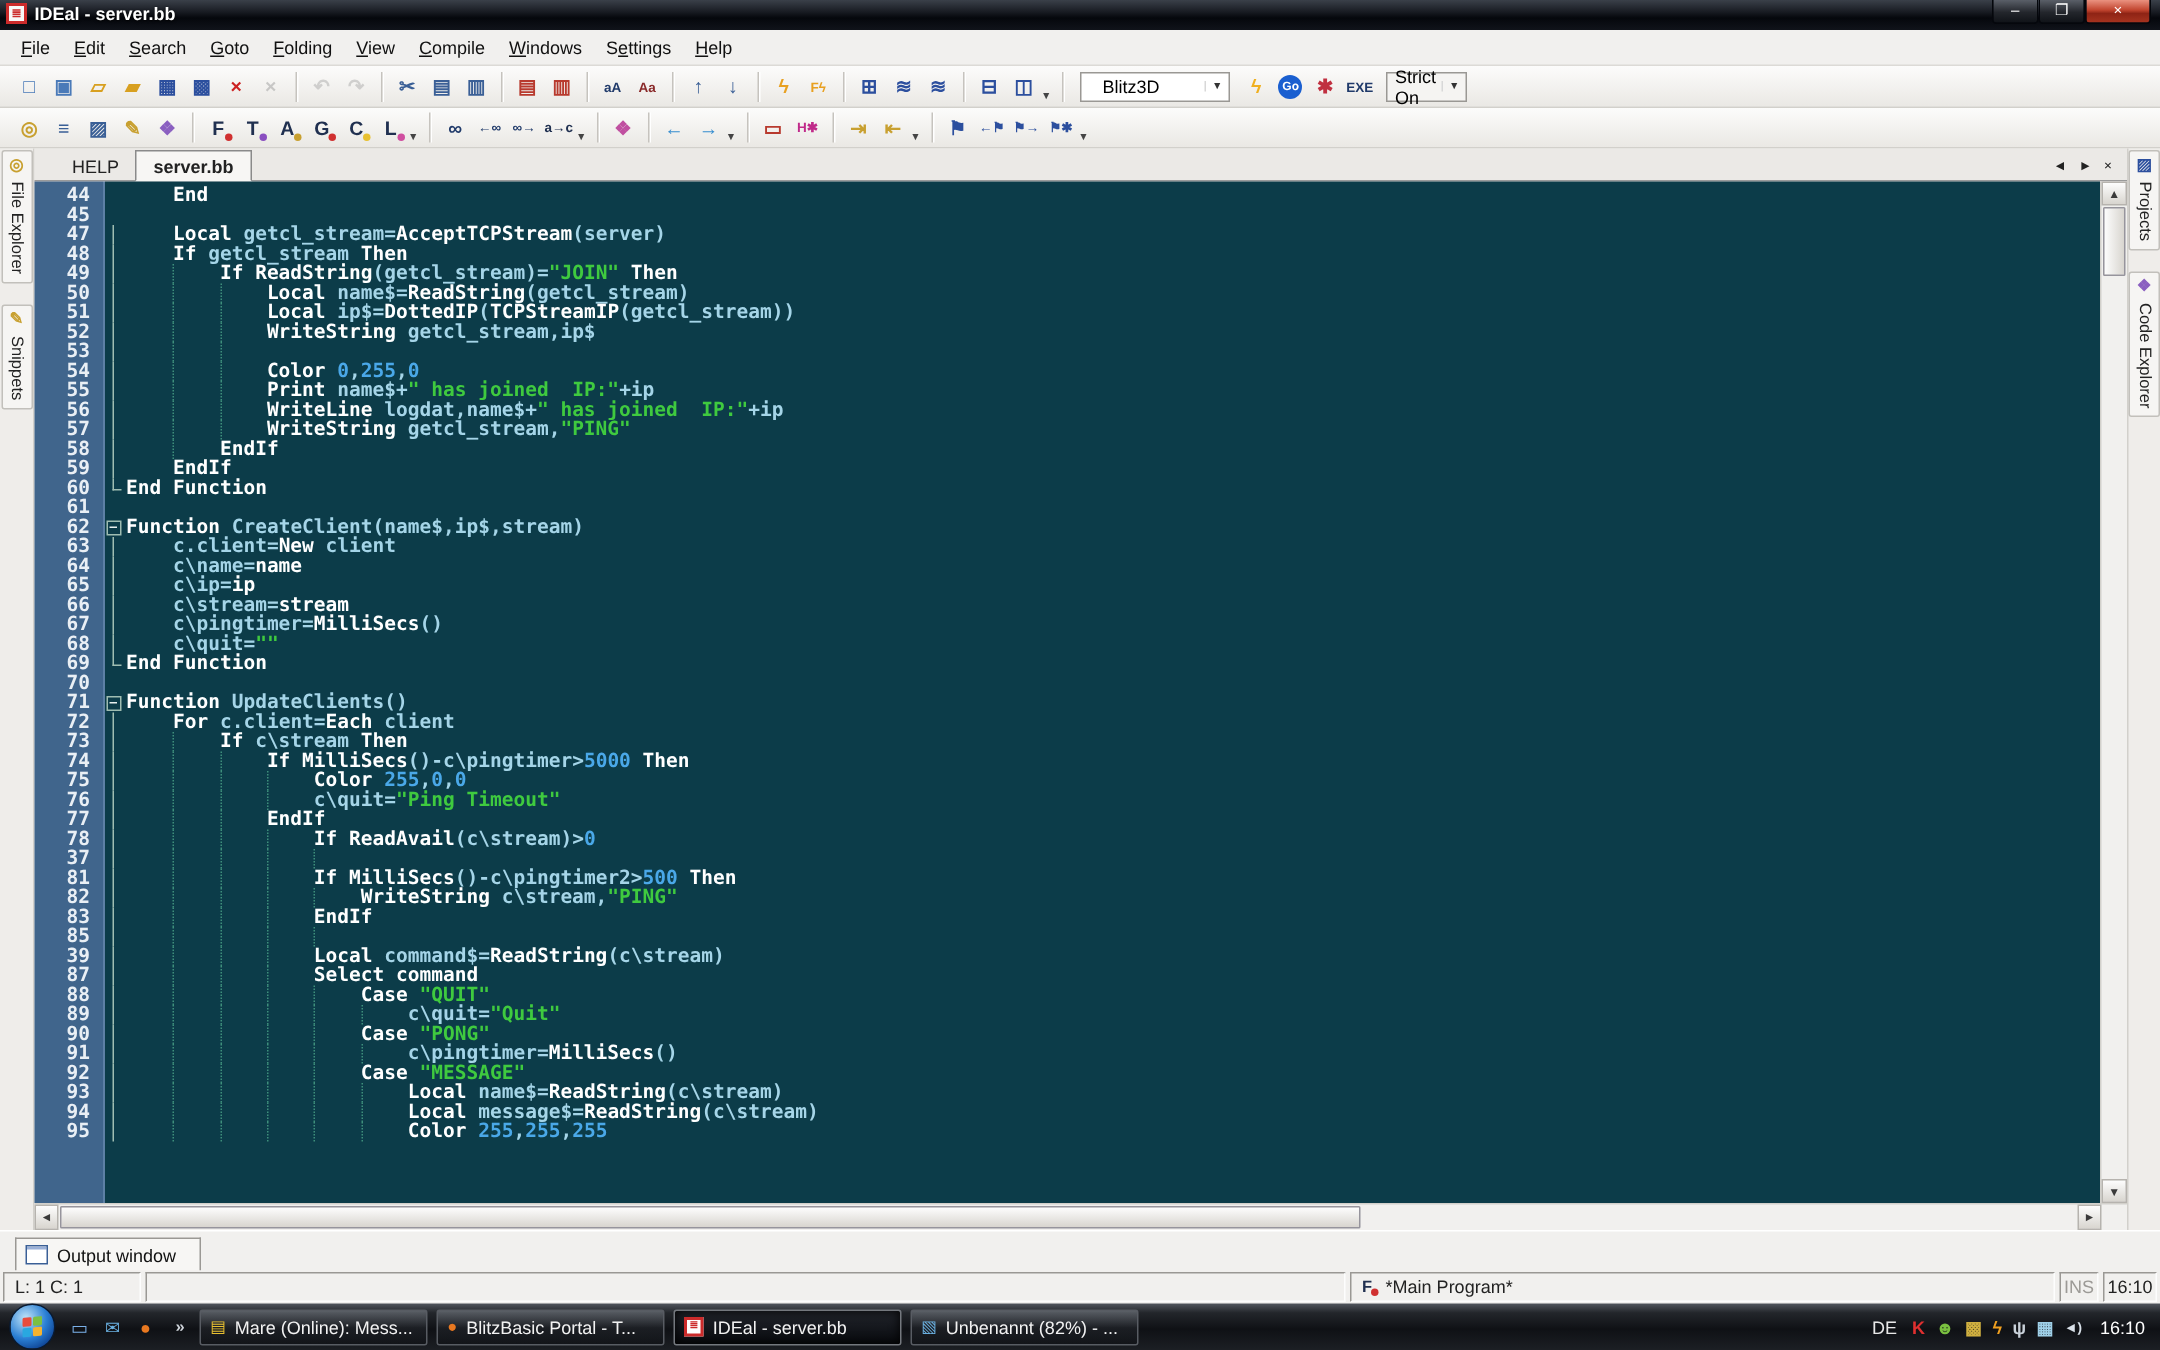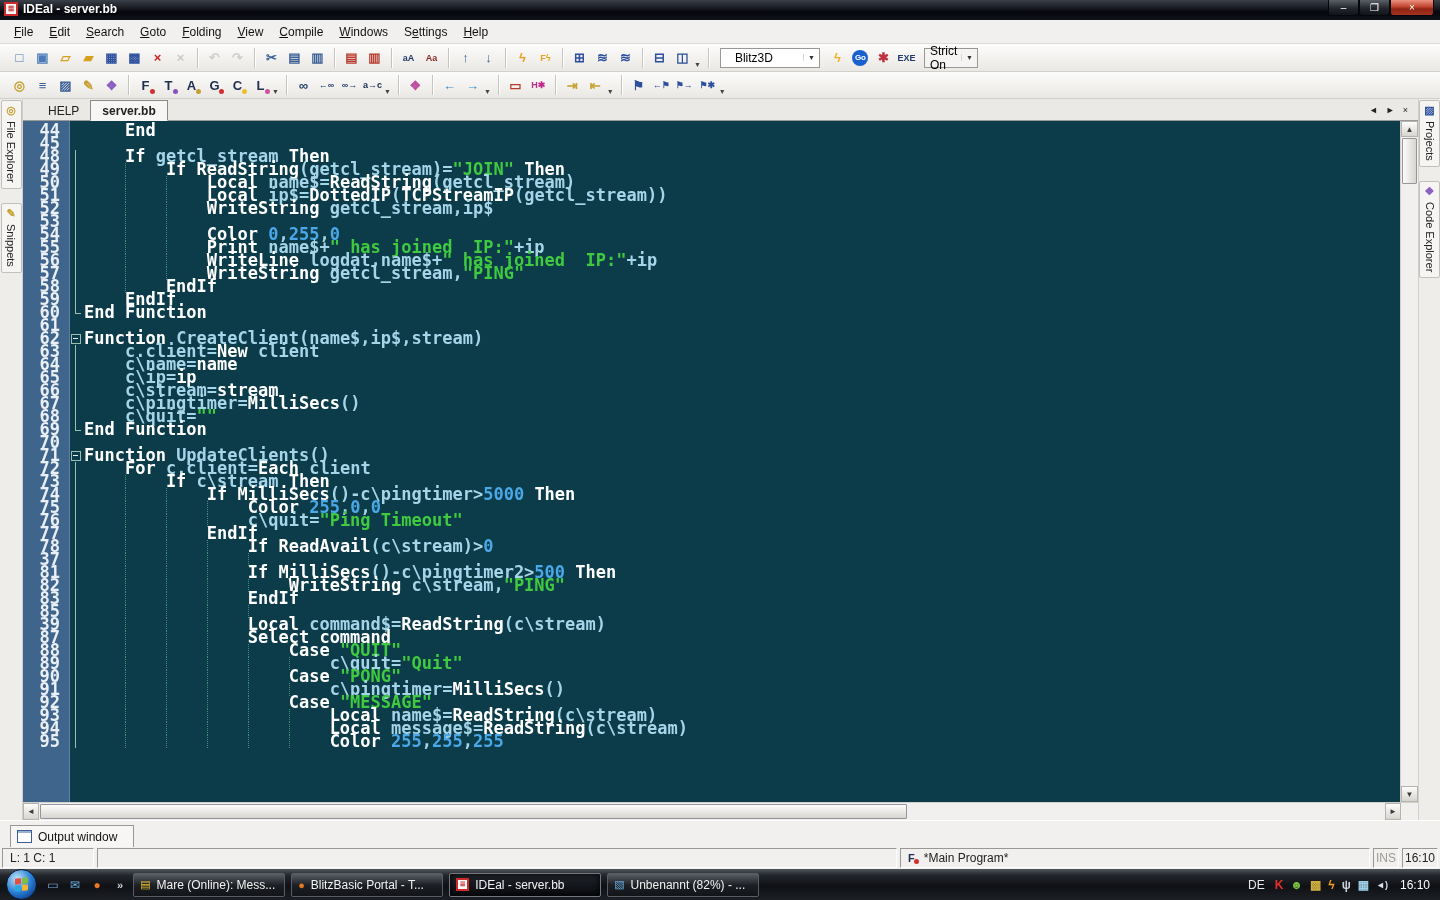--- a/index.html
+++ b/index.html
@@ -51,21 +51,21 @@
   .tabstrip{height:22px;flex:none;background:#ebe9e6;display:flex;align-items:flex-end;padding-left:14px;
     border-bottom:1px solid #9a9a9a;box-sizing:border-box;}
   .dtab{height:19px;padding:0 11px;font-size:12px;display:flex;align-items:center;color:#222;}
   .dtab.active{background:#f7f6f4;border:1px solid #8a8a8a;border-bottom:1px solid #f7f6f4;
     font-weight:bold;margin-bottom:-1px;}
   .tabnav{margin-left:auto;display:flex;gap:8px;align-items:center;height:100%;padding:0 10px;
     font-size:9px;color:#222;}
   
   .editrow{flex:1;display:flex;min-height:0;}
   .editor{flex:1;overflow:hidden;padding-top:3px;
-    font-family:"DejaVu Sans Mono",monospace;font-size:17px;line-height:13px;font-weight:bold;}
+    font-family:"DejaVu Sans Mono",monospace;font-size:13px;line-height:13px;font-weight:bold;}
   .line{display:flex;height:13px;}
   .num{width:46px;flex:none;color:#e9eff5;text-align:right;padding-right:9px;box-sizing:border-box;}
   .fold{width:15px;flex:none;position:relative;}
   .fold.start::before{content:"";position:absolute;left:2px;top:2px;width:8px;height:8px;
     border:1px solid #9fbdb2;}
   .fold.start::after{content:"";position:absolute;left:4px;top:6px;width:5px;border-top:1px solid #e8f0ee;}
   .fold.vline::before{content:"";position:absolute;left:6px;top:0;bottom:0;border-left:1px solid #9fbdb2;}
   .fold.end::before{content:"";position:absolute;left:6px;top:0;height:7px;width:5px;
     border-left:1px solid #9fbdb2;border-bottom:1px solid #9fbdb2;}
   .codewrap{flex:1;position:relative;white-space:pre;min-width:0;}
@@ -390,20 +390,25 @@
               <div class="num" data-name="line-number">44</div>
               <div class="fold" data-name="fold-gutter"></div>
               <div class="codewrap" data-name="code-text"><span class="t-k" data-name="code-token">    End</span></div>
             </div>
             <div class="line" data-name="code-line">
               <div class="num" data-name="line-number">45</div>
               <div class="fold" data-name="fold-gutter"></div>
               <div class="codewrap" data-name="code-text"></div>
             </div>
             <div class="line" data-name="code-line">
+              <div class="num" data-name="line-number">47</div>
+              <div class="fold vline" data-name="fold-gutter"></div>
+              <div class="codewrap" data-name="code-text"><span class="t-k" data-name="code-token">    Local </span><span class="t-i" data-name="code-token">getcl_stream=</span><span class="t-k" data-name="code-token">AcceptTCPStream</span><span class="t-i" data-name="code-token">(server)</span></div>
+            </div>
+            <div class="line" data-name="code-line">
               <div class="num" data-name="line-number">48</div>
               <div class="fold vline" data-name="fold-gutter"></div>
               <div class="codewrap" data-name="code-text"><span class="t-k" data-name="code-token">    If </span><span class="t-i" data-name="code-token">getcl_stream </span><span class="t-k" data-name="code-token">Then</span></div>
             </div>
             <div class="line" data-name="code-line">
               <div class="num" data-name="line-number">49</div>
               <div class="fold vline" data-name="fold-gutter"></div>
               <div class="codewrap" data-name="code-text"><i class="guide" data-name="indent-guide" style="left: 4ch;"></i><span class="t-k" data-name="code-token">        If </span><span class="t-k" data-name="code-token">ReadString</span><span class="t-i" data-name="code-token">(getcl_stream)=</span><span class="t-s" data-name="code-token">"JOIN"</span><span class="t-k" data-name="code-token"> Then</span></div>
             </div>
             <div class="line" data-name="code-line">

